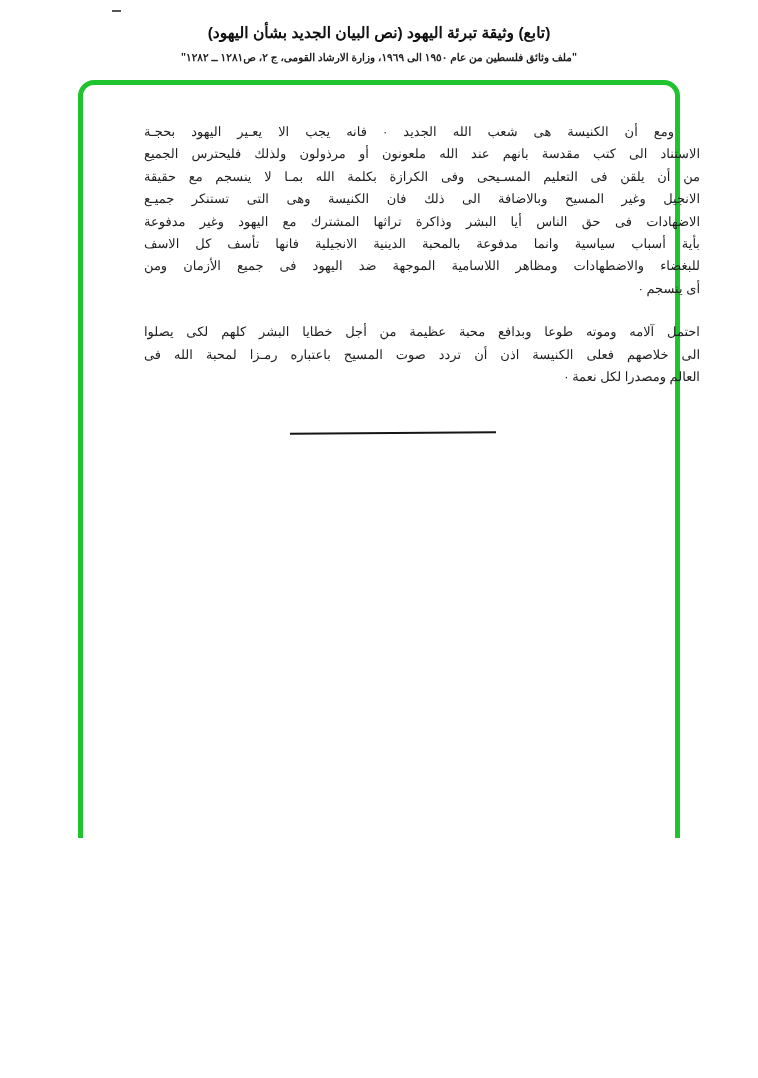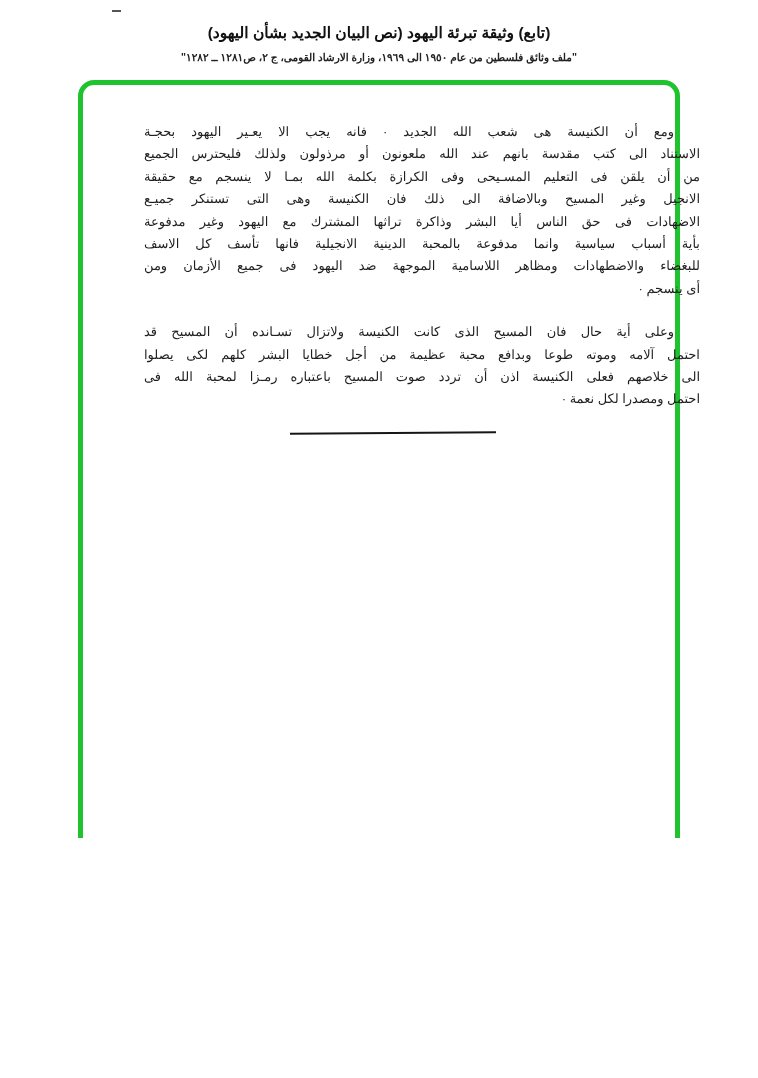--- a/index.html
+++ b/index.html
@@ -104,24 +104,23 @@
         <div class="line">الاستناد الى كتب مقدسة بانهم عند الله ملعونون أو مرذولون ولذلك فليحترس الجميع</div>
         <div class="line">من أن يلقن فى التعليم المسـيحى وفى الكرازة بكلمة الله بمـا لا ينسجم مع حقيقة</div>
         <div class="line">الانجيل وغير المسيح وبالاضافة الى ذلك فان الكنيسة وهى التى تستنكر جميـع</div>
         <div class="line">الاضهادات فى حق الناس أيا البشر وذاكرة تراثها المشترك مع اليهود وغير مدفوعة</div>
         <div class="line">بأية أسباب سياسية وانما مدفوعة بالمحبة الدينية الانجيلية فانها تأسف كل الاسف</div>
         <div class="line">للبغضاء والاضطهادات ومظاهر اللاسامية الموجهة ضد اليهود فى جميع الأزمان ومن</div>
         <div class="line last-line">أى ينسجم ·</div>
       </div>
     <div class="paragraph">
 
-    <div class="line first-line">وعلى أية حال فان المسيح الذى كانت الكنيسة ولاتزال تسـانده أن المسيح قد</div>
         <div class="line">احتمل آلامه وموته طوعا وبدافع محبة عظيمة من أجل خطايا البشر كلهم لكى يصلوا</div>
         <div class="line">الى خلاصهم فعلى الكنيسة اذن أن تردد صوت المسيح باعتباره رمـزا لمحبة الله فى</div>
-        <div class="line last-line">احتمل ومصدرا لكل نعمة ·</div>
+        <div class="line last-line">العالم ومصدرا لكل نعمة ·</div>
       </div>
   </div>
 
   <div class="divider"></div>
 
   <div class="page-number">٢</div>
 
 </div>
 
 </body></html>

